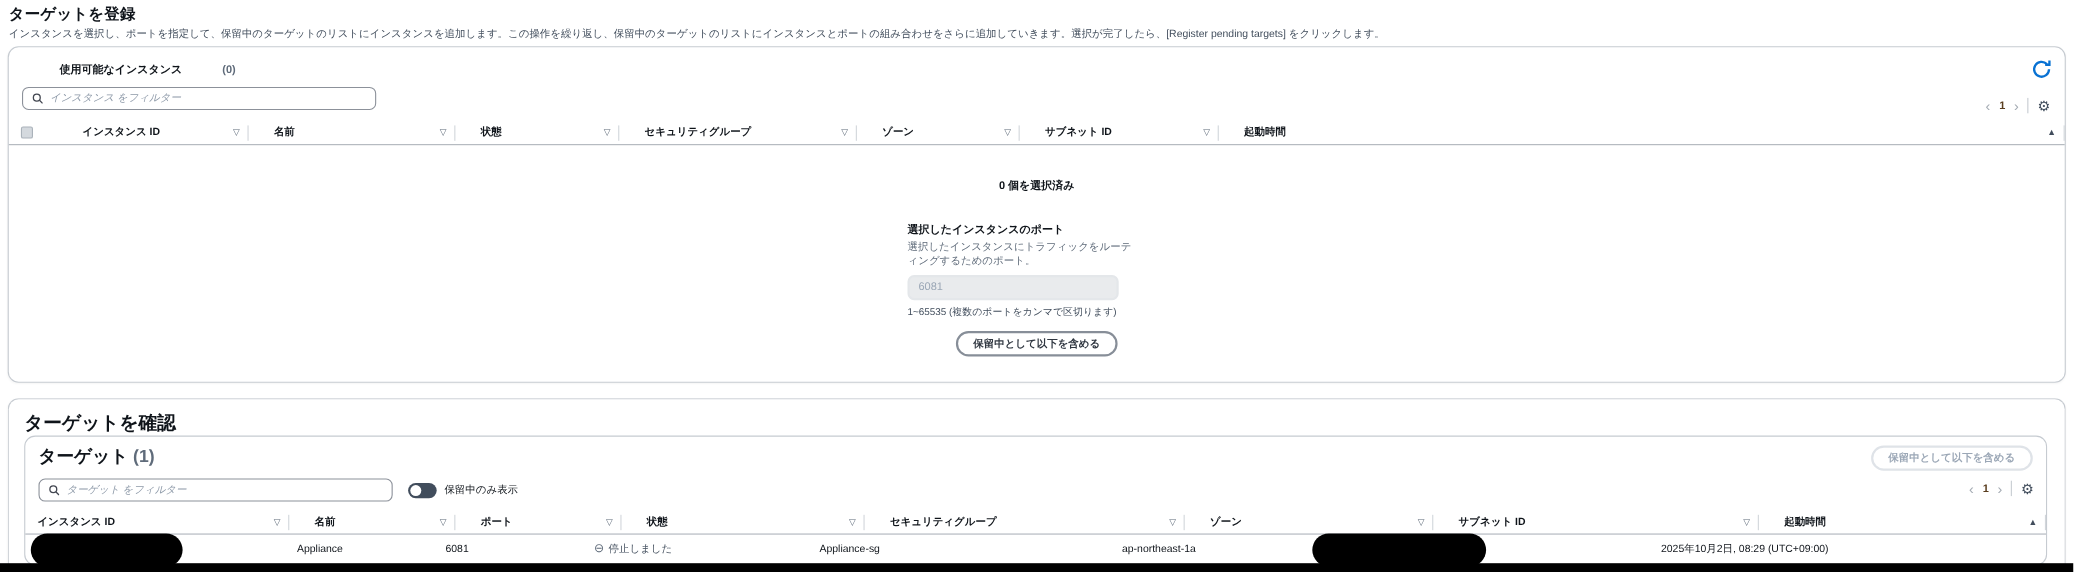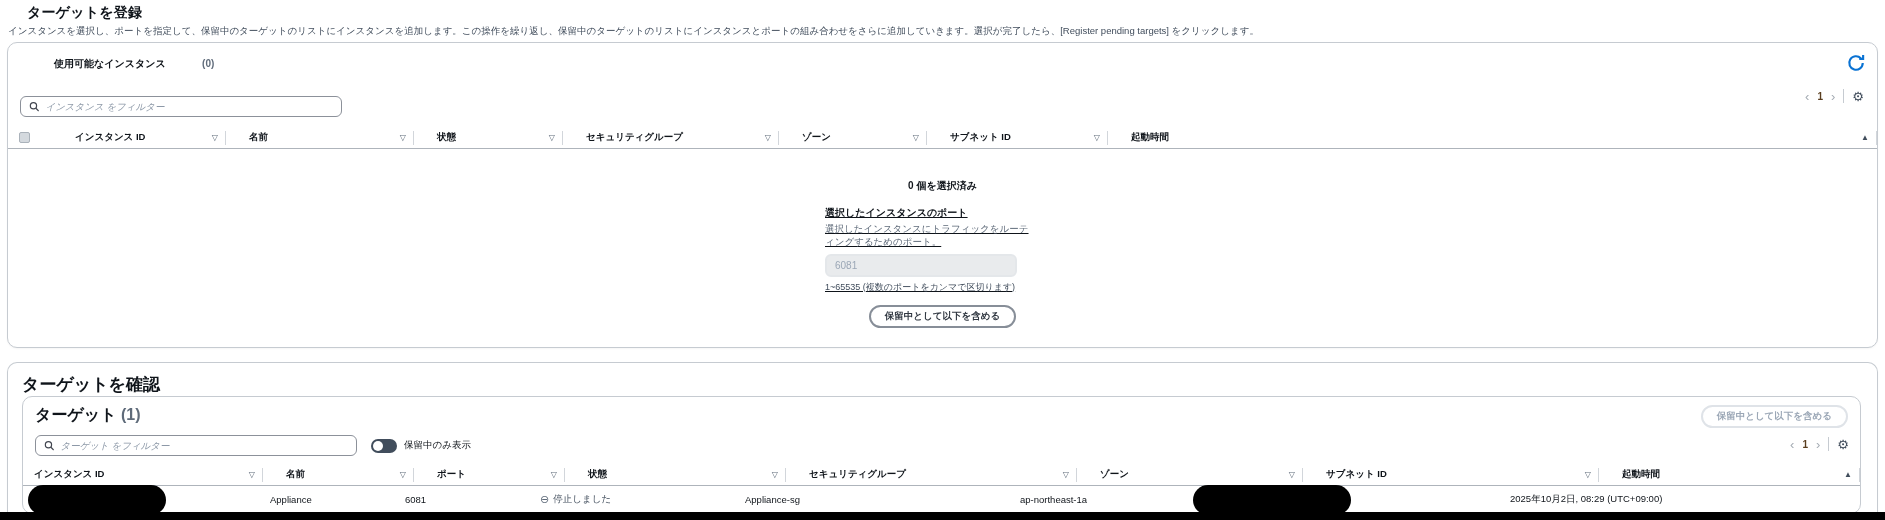--- a/index.html
+++ b/index.html
@@ -2,21 +2,21 @@
 <html><head>
 <meta charset="utf-8">
 <style>
   * { box-sizing: border-box; margin: 0; padding: 0; }
   html,body { width:1885px; height:520px; overflow:hidden; }
   body {
     font-family:"Liberation Sans","DejaVu Sans",sans-serif;
     background:#ffffff; color:#0f141a; position:relative;
   }
   
-  .page-title { font-size:14px; font-weight:bold; padding:4px 0 0 8px; letter-spacing:.2px;margin-left:19px; }
+  .page-title { font-size:14px; font-weight:bold; padding:4px 0 0 8px; letter-spacing:.2px; }
   .page-desc  { font-size:9.5px; color:#414d5c; padding:3px 0 0 8px; }
 
   
   .card {
     position:absolute; left:7px; right:7px; background:#fff;
     border:1px solid #c6cbd1; border-radius:10px;
     box-shadow:0 1px 2px rgba(0,0,0,.04);
   }
   #panel1 { top:42px; height:306px; }
   #panel2 { top:362px; height:158px; border-bottom:none; border-radius:10px 10px 0 0; }
@@ -29,21 +29,21 @@
   .search-box {
     display:flex; align-items:center; gap:6px;
     width:322px; height:21px; padding:0 8px;
     border:1px solid #8c919a; border-radius:6px; background:#fff;
   }
   .search-box input {
     border:none; outline:none; width:100%; font-size:9.5px;
     font-family:inherit; color:#0f141a; background:transparent;
   }
   .search-box input::placeholder { color:#8d99a8; font-style:italic; }
-  #panel1 .search-box { margin:25px 0 0 12px; }
+  #panel1 .search-box { margin:8px 0 0 12px; }
 
   
   .pager { position:absolute; display:flex; align-items:center; gap:8px; }
   .pager .chev { color:#a4abb3; font-size:13px; line-height:1; cursor:default; }
   .pager .pnum { font-size:10px; font-weight:bold; color:#5a3e1f; }
   .pager .vdiv { width:1px; height:14px; background:#c6cbd1; }
   .pager .gear { font-size:13px; color:#414d5c; line-height:1; }
   #pager1 { top:46px; right:13px; }
   #pager2 { top:40px; right:11px; }
 
@@ -63,21 +63,21 @@
               border-right:none; height:14px; }
   .checkbox { width:11px; height:11px; background:#d4d9de; border:1px solid #aab2ba; border-radius:2px; }
 
   
   .c1-0{width:44px}.c1-1{width:158px}.c1-2{width:172px}.c1-3{width:133px}
   .c1-4{width:200px}.c1-5{width:132px}.c1-6{width:165px}
 
   
   .empty-text { text-align:center; font-size:9.5px; color:#414d5c; margin-top:12px; }
   .selected-summary { text-align:center; font-size:10px; font-weight:bold; margin-top:30px; }
-  .port-block { width:235px; margin:13px auto 0; text-align:left;text-decoration:underline; }
+  .port-block { width:235px; margin:26px auto 0; text-align:left; }
   .port-label { font-size:10px; font-weight:bold; }
   .port-desc  { font-size:9.5px; color:#5f6b7a; width:208px; line-height:1.35; margin-top:3px; }
   .port-input {
     margin-top:5px; width:192px; height:23px; padding:0 8px;
     background:#e9ebed; border:2px solid #e4e7ea; border-radius:6px;
     color:#9ba7b6; font-size:10px; font-family:inherit; outline:none;
   }
   .port-constraint { font-size:9px; color:#414d5c; margin-top:4px; }
   .btn-row { text-align:center; margin-top:11px; }
   .btn {

